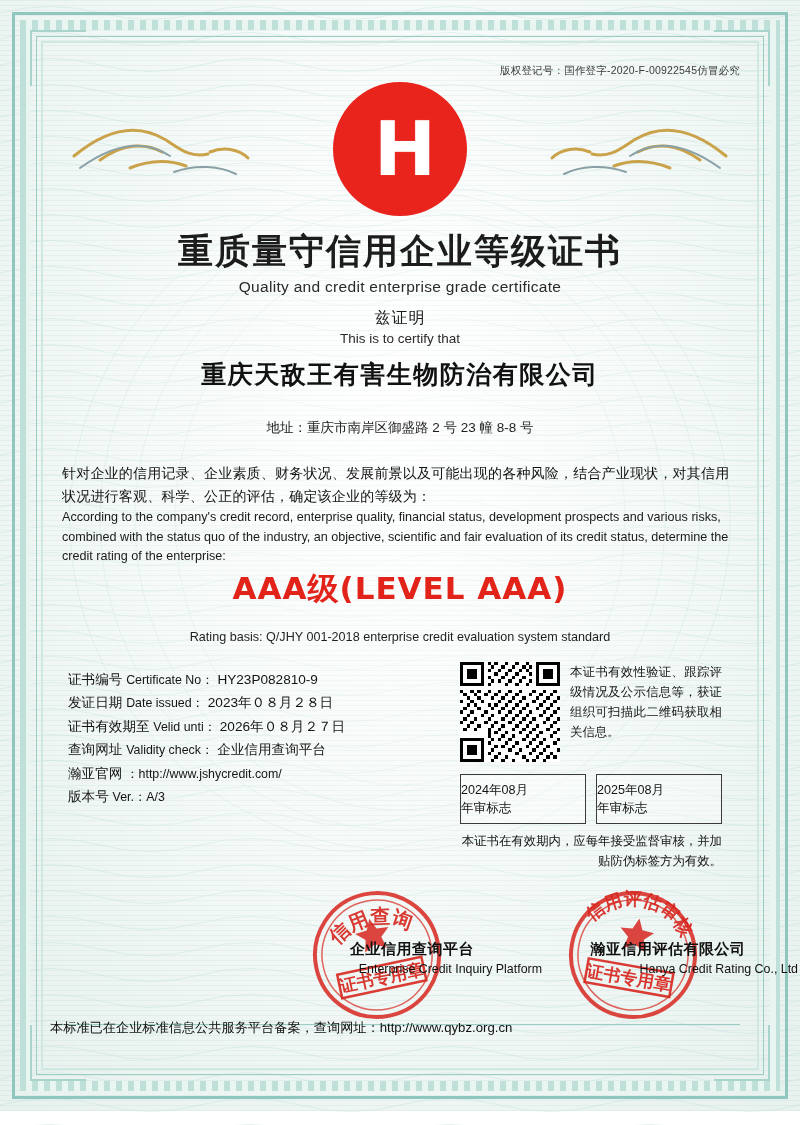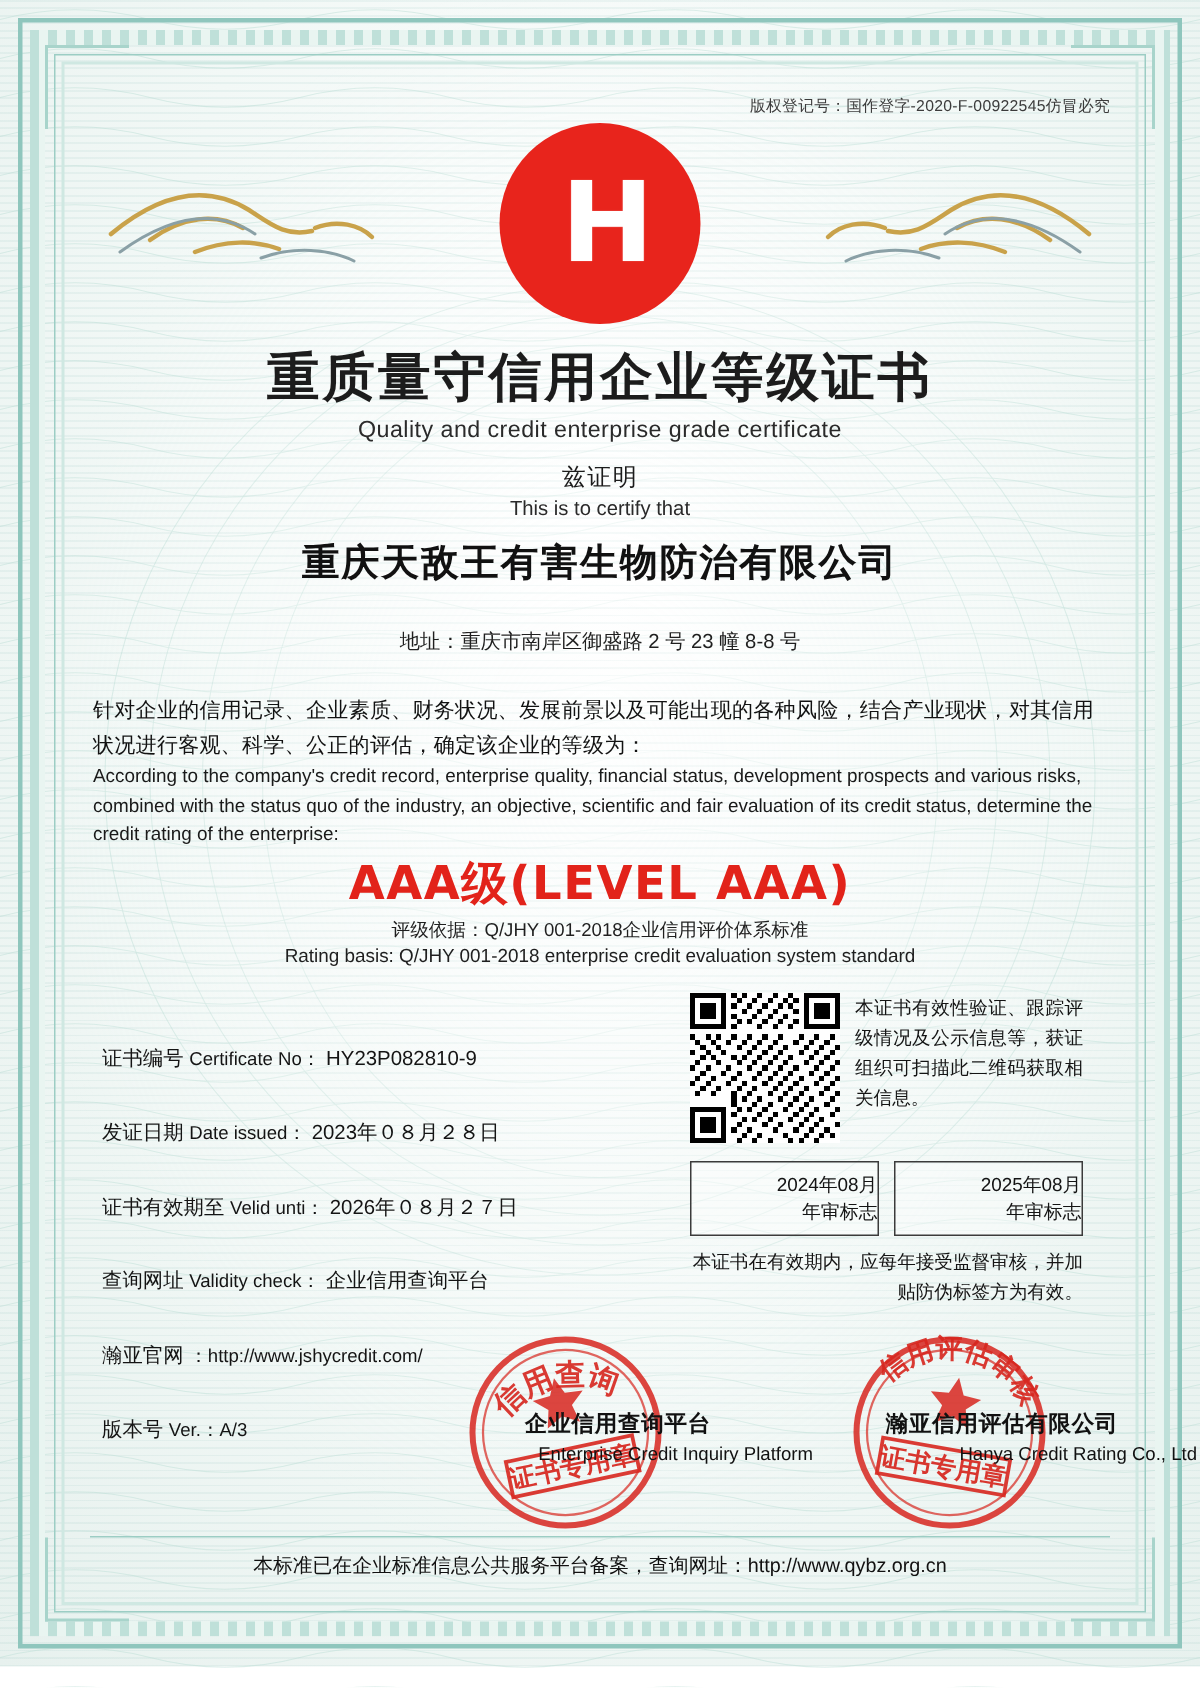--- a/index.html
+++ b/index.html
@@ -131,21 +131,21 @@
   .basis-en{
     position:absolute;left:0;right:0;top:580px;text-align:center;
     font-size:12.6px;color:#1f1f1f;
   }
 
   
   .details{
     position:absolute;left:18px;top:618px;width:380px;
     font-size:13.6px;color:#141414;line-height:1.72;
   }
-  .details .row{white-space:nowrap;margin-top:26px;}
+  .details .row{white-space:nowrap;}
   .details .lbl-cn{}
   .details .lbl-en{font-size:12.4px;}
   .details .val{}
 
   
   .qr{
     position:absolute;left:410px;top:612px;width:100px;height:100px;
     background:#fff;
   }
   .qr svg{display:block;}
@@ -153,21 +153,21 @@
   .right-note{
     position:absolute;left:520px;top:612px;width:152px;
     font-size:12.4px;line-height:1.62;color:#141414;text-align:justify;
   }
   .year-boxes{
     position:absolute;left:410px;top:724px;width:262px;
     display:flex;gap:10px;
   }
   .year-box{
     flex:1;border:1px solid #3b3b3b;height:48px;
-    display:flex;flex-direction:column;align-items:flex-end;justify-content:center;
+    display:flex;flex-direction:column;align-items:flex-start;justify-content:center;
     font-size:12.6px;color:#141414;line-height:1.45;background:rgba(255,255,255,.35);
   }
   .right-note2{
     position:absolute;left:404px;top:782px;width:268px;
     font-size:12.4px;line-height:1.6;color:#141414;text-align:right;
   }
 
   
   .stamp{
     position:absolute;width:150px;height:150px;
@@ -176,21 +176,21 @@
   .stamp.right{left:508px;top:830px;}
   .stamp-text{
     position:absolute;width:260px;text-align:center;color:#111;
   }
   .org-left{left:232px;top:890px;}
   .org-right{left:488px;top:890px;}
   .org-cn{font-size:15px;font-weight:bold;letter-spacing:.5px;}
   .org-en{font-size:12.4px;margin-top:3px;text-align:right;}
 
   .footer{
-    position:absolute;left:0;right:0;bottom:8px;text-align:center;
+    position:absolute;left:0;right:0;bottom:24px;
     font-size:13.2px;color:#111;
   }
   .divider{
     position:absolute;left:10px;right:10px;bottom:36px;height:1px;
     background:#9ccdc4;
   }
   .guilloche{
     position:absolute;left:0;top:0;right:0;bottom:0;pointer-events:none;
     opacity:.5;
   }
@@ -274,21 +274,20 @@
     <div class="addr">
       <span>地址：</span><span>重庆市南岸区御盛路 2 号 23 幢 8-8 号</span>
     </div>
 
     <div class="para">
       <div class="cn">针对企业的信用记录、企业素质、财务状况、发展前景以及可能出现的各种风险，结合产业现状，对其信用状况进行客观、科学、公正的评估，确定该企业的等级为：</div>
       <div class="en">According to the company's credit record, enterprise quality, financial status, development prospects and various risks, combined with the status quo of the industry, an objective, scientific and fair evaluation of its credit status, determine the credit rating of the enterprise:</div>
     </div>
 
     <div class="level">AAA级(LEVEL AAA)</div>
-    <div class="basis-cn">评级依据：Q/JHY 001-2018企业信用评价体系标准</div>
     <div class="basis-en">Rating basis: Q/JHY 001-2018 enterprise credit evaluation system standard</div>
 
     <div class="details">
       <div class="row">
         <span class="lbl-cn">证书编号</span>
         <span class="lbl-en">Certificate No：</span>
         <span class="val">HY23P082810-9</span>
       </div>
       <div class="row">
         <span class="lbl-cn">发证日期</span>

